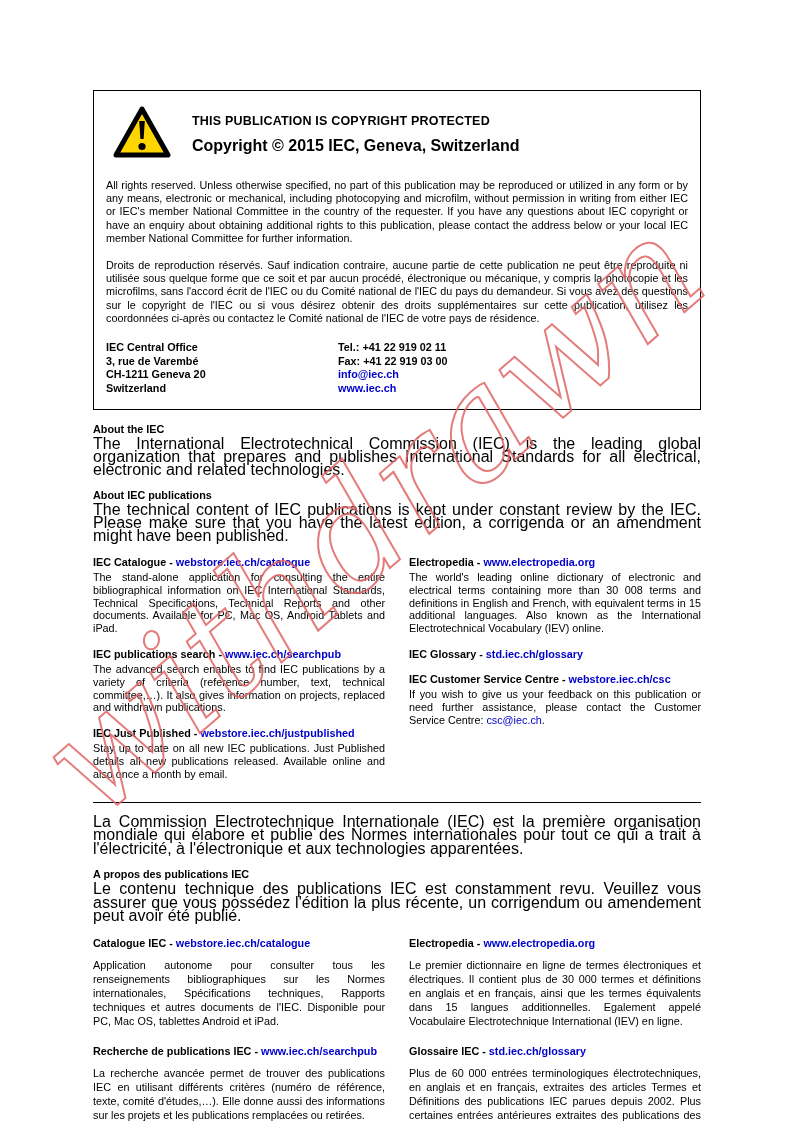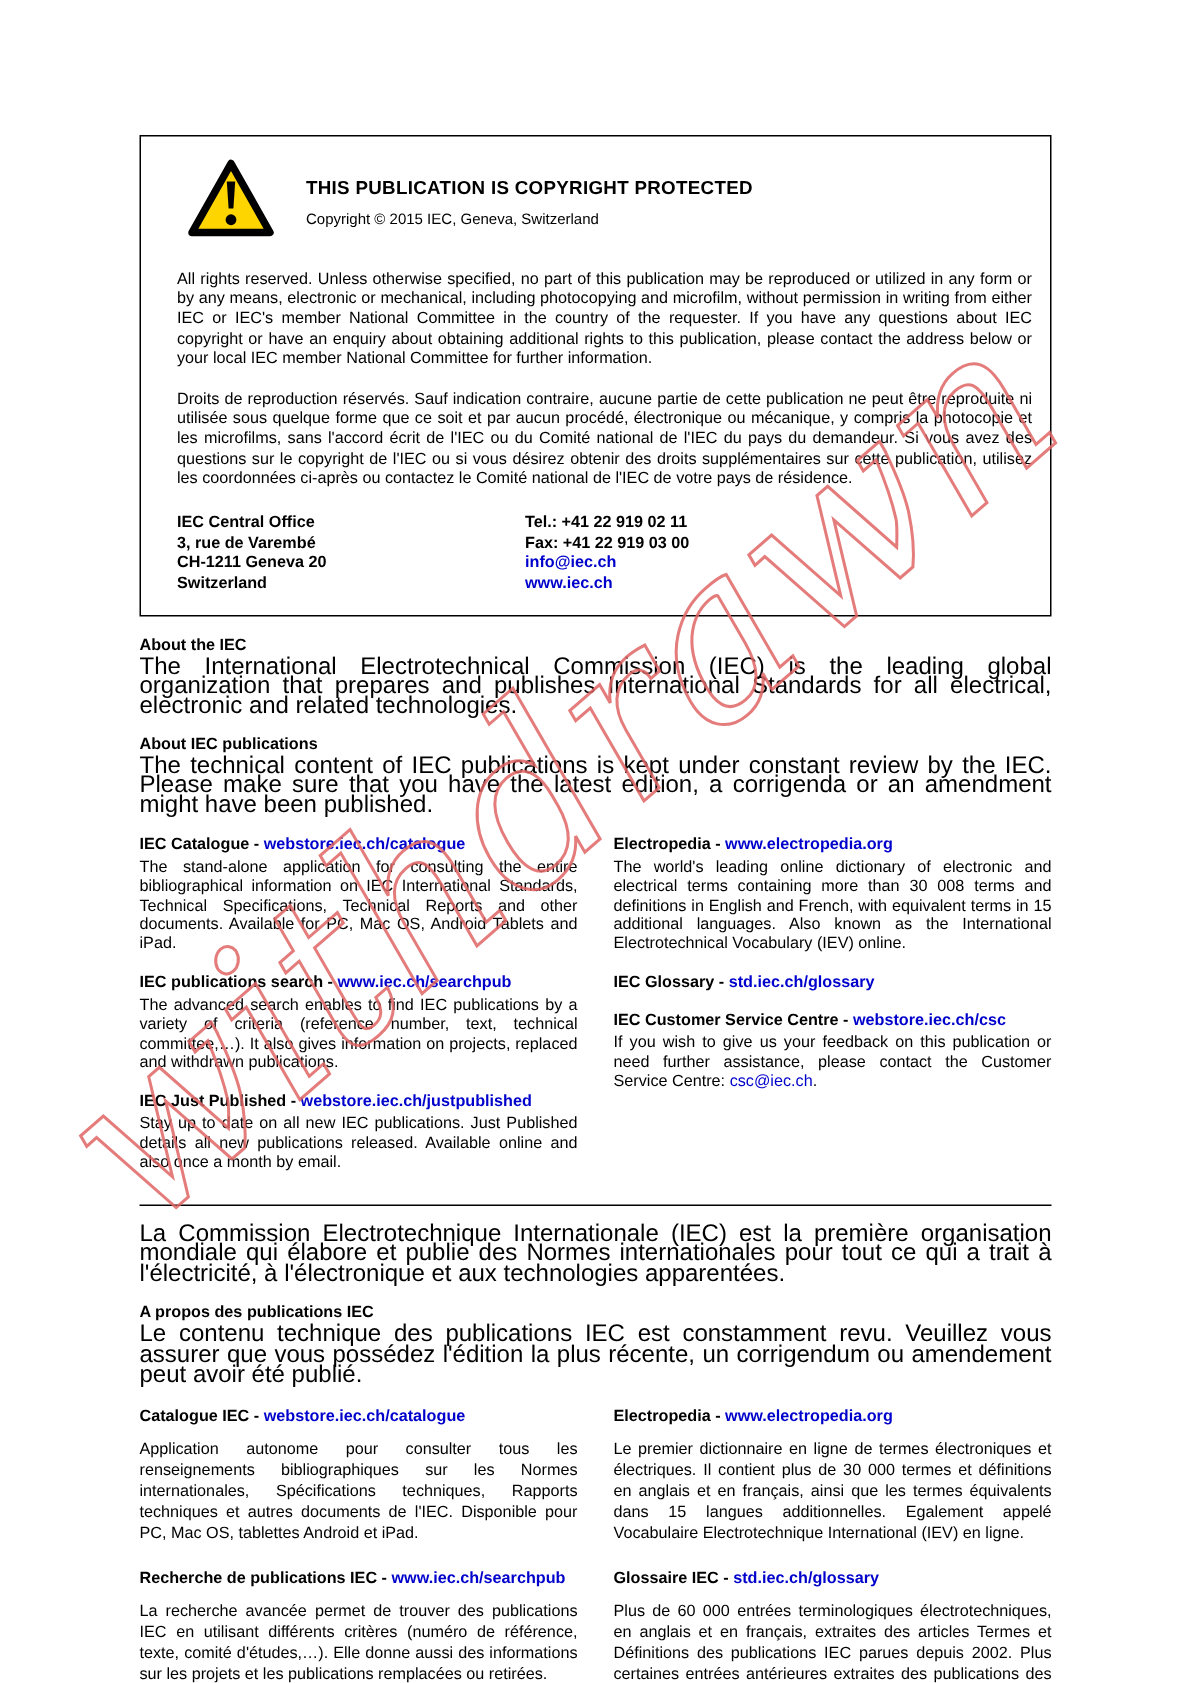--- a/index.html
+++ b/index.html
@@ -12,24 +12,24 @@
     font-family:"Liberation Sans", sans-serif;
     color:#000;
     overflow:hidden;
   }
   .content { position:absolute; left:93px; top:90px; width:608px; }
 
   
   .watermark-svg { position:absolute; left:0; top:0; width:793px; height:1122px; pointer-events:none; z-index:5; }
 
   
-  .copyright-box { border:1px solid #000; padding:12px 12px 14px 24px; position:relative; background:transparent; }
+  .copyright-box { border:1px solid #000; padding:12px 12px 14px 12px; position:relative; background:transparent; }
   .box-header { display:flex; align-items:center; gap:20px; margin:2px 0 16px 6px; }
   .box-titles .box-title { font-size:12.5px; font-weight:bold; letter-spacing:.2px; }
-  .box-titles .box-subtitle { font-size:10px; font-weight:normal; margin-top:9px; }
+  .box-titles .box-subtitle { font-size:16px; font-weight:bold; margin-top:9px; }
   .notice { font-size:10.8px; line-height:13.2px; text-align:justify; margin-bottom:14px; }
   .contact { display:flex; font-size:10.8px; line-height:13.5px; margin-top:16px;font-weight:bold; }
   .contact-left { width:232px; }
   .contact-right { flex:1; }
 
   a.link, .link { color:#0000cc; text-decoration:none; cursor:pointer; }
 
   .sec-heading { font-size:10.8px; font-weight:bold; margin-top:13px; margin-bottom:2px; }
   .sec-body { font-size:16px; line-height:13px; text-align:justify; }
 

